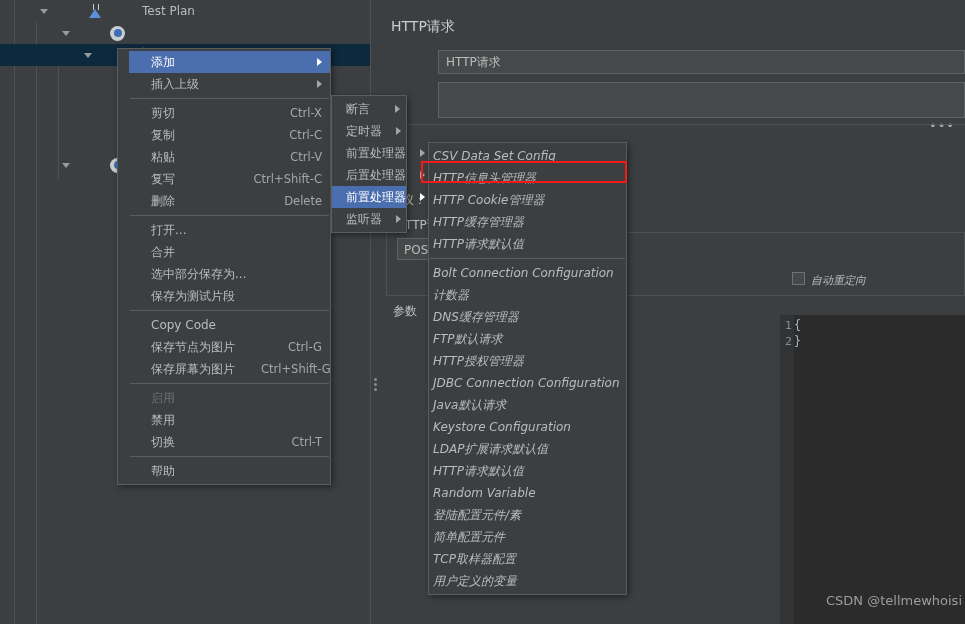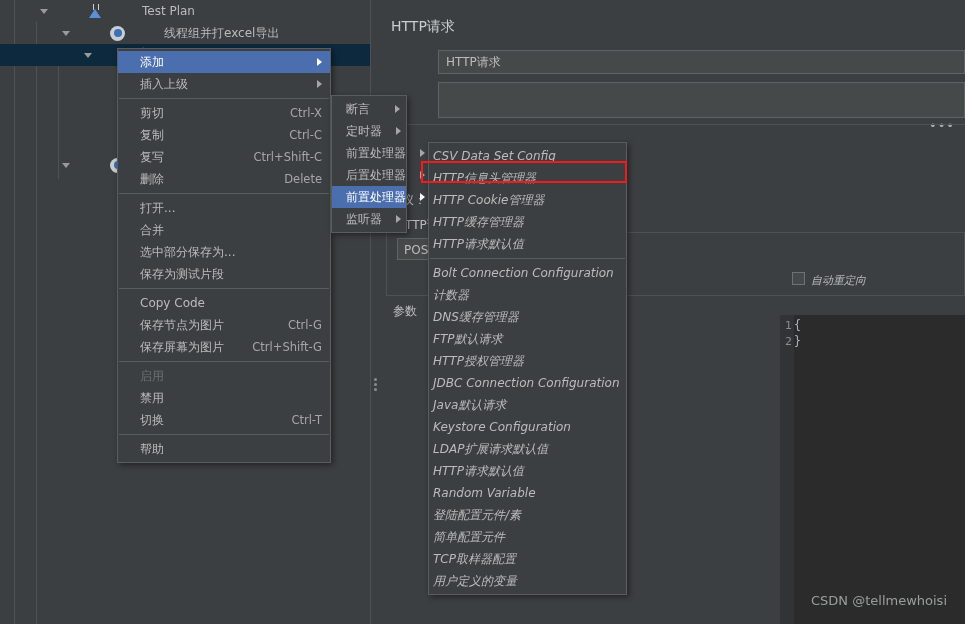--- a/index.html
+++ b/index.html
@@ -132,21 +132,21 @@
   }
   #gutter{
     position:absolute;left:399px;top:315px;width:14px;bottom:0;background:#313335;
     color:#8a8d8f;font-size:11px;text-align:right;padding-top:3px;box-sizing:border-box;
   }
   #gutter div{line-height:16px;padding-right:2px;}
   .code-line{position:absolute;font-family:"DejaVu Sans Mono","Liberation Mono",monospace;font-size:11.5px;}
   #brace1{position:absolute;left:0;top:3px;color:#a9b7c6;}
   #brace2{position:absolute;left:0;top:19px;color:#a9b7c6;}
   #watermark{
-    position:absolute;right:18px;bottom:16px;color:#9b9e9f;font-size:13px;
+    position:absolute;right:3px;bottom:16px;color:#9b9e9f;font-size:13px;
   }
   
   .menu{
     position:absolute;background:#3c3f41;border:1px solid #5a5d5e;
     box-shadow:2px 2px 6px rgba(0,0,0,.45);
     padding:2px 0;box-sizing:border-box;z-index:40;
   }
   .mi{
     position:relative;height:22px;line-height:22px;font-size:12px;color:#bbbbbb;
     padding:0 8px 0 22px;white-space:nowrap;display:flex;align-items:center;
@@ -154,21 +154,21 @@
   .mi .mlabel{flex:1;}
   .mi .maccel{color:#a6a6a6;font-size:11.5px;padding-left:26px;}
   .mi.sel{background:#4b6eaf;color:#ffffff;}
   .mi.disabled{color:#6d7072;}
   .mi .arrow{
     width:0;height:0;border-top:4px solid transparent;border-bottom:4px solid transparent;
     border-left:5px solid #a6a6a6;margin-left:14px;
   }
   .mi.sel .arrow{border-left-color:#ffffff;}
   .msep{height:1px;background:#5a5d5e;margin:3px 1px;}
-  #menu1{left:117px;top:48px;width:214px;}
+  #menu1{left:117px;top:48px;width:214px;padding-left:11px;}
   #menu2{left:331px;top:48px;width:76px;margin-top:47px;}
   #menu3{left:428px;top:142px;width:199px;}
   #menu3 .mi{padding-left:4px;font-style:italic;}
   #menu2 .mi{padding-left:14px;padding-right:6px;}
   #red-box{
     position:absolute;left:421px;top:161px;width:206px;height:22px;
     border:2px solid #f21b1b;box-sizing:border-box;z-index:60;pointer-events:none;
   }
 </style>
 </head>
@@ -182,21 +182,20 @@
       <div class="tree-row">
         <span style="width: 4px; flex: 0 0 auto;"></span>
         <span class="twisty open"></span>
         <span class="ico ico-flask"></span>
         <span class="tree-label">Test Plan</span>
       </div>
       <div class="tree-row">
         <span style="width: 26px; flex: 0 0 auto;"></span>
         <span class="twisty open"></span>
         <span class="ico ico-gear"></span>
-        <span class="tree-label">线程组并打excel导出</span>
       </div>
       <div class="tree-row selected">
         <span style="width: 48px; flex: 0 0 auto;"></span>
         <span class="twisty open"></span>
         <span class="ico ico-pipette"></span>
         <span class="tree-label">HTTP请求</span>
       </div>
       <div class="tree-row">
         <span style="width: 70px; flex: 0 0 auto;"></span>
         <span class="twisty"></span>
@@ -289,20 +288,24 @@
     <div class="msep"></div>
     <div class="mi">
       <span class="mlabel">剪切</span>
       <span class="maccel">Ctrl-X</span>
     </div>
     <div class="mi">
       <span class="mlabel">复制</span>
       <span class="maccel">Ctrl-C</span>
     </div>
     <div class="mi">
+      <span class="mlabel">粘贴</span>
+      <span class="maccel">Ctrl-V</span>
+    </div>
+    <div class="mi">
       <span class="mlabel">复写</span>
       <span class="maccel">Ctrl+Shift-C</span>
     </div>
     <div class="mi">
       <span class="mlabel">删除</span>
       <span class="maccel">Delete</span>
     </div>
     <div class="msep"></div>
     <div class="mi">
       <span class="mlabel">打开...</span>

